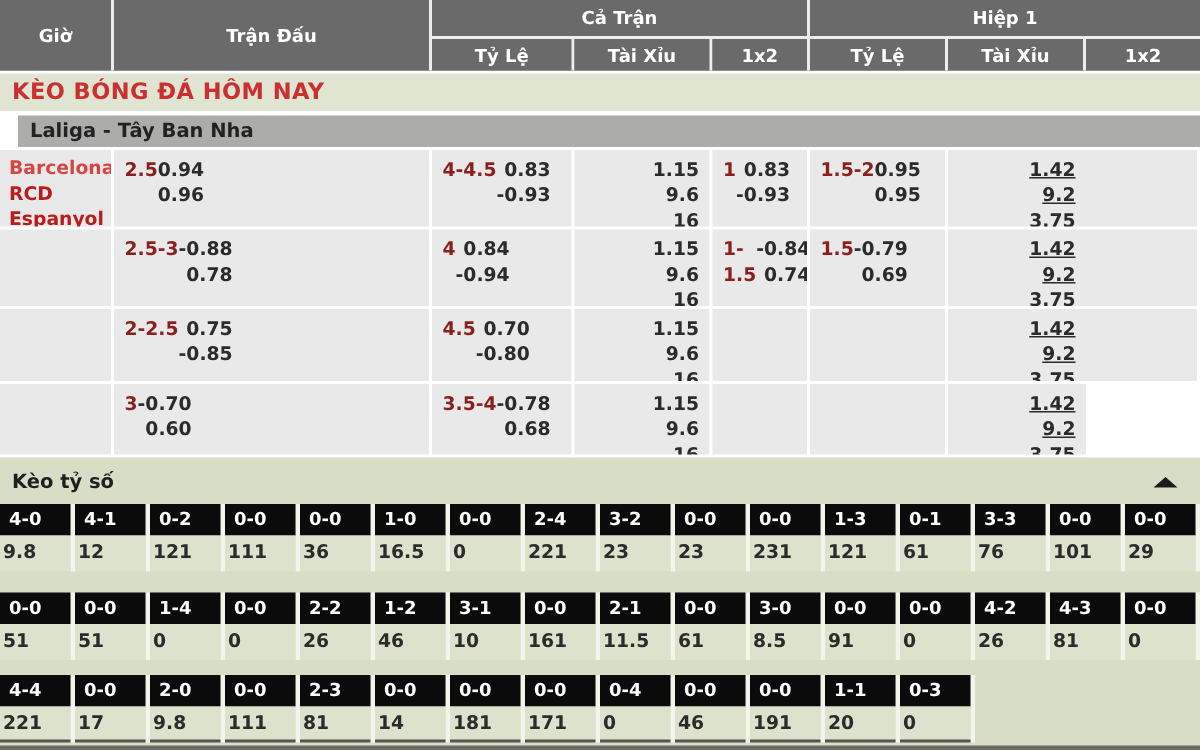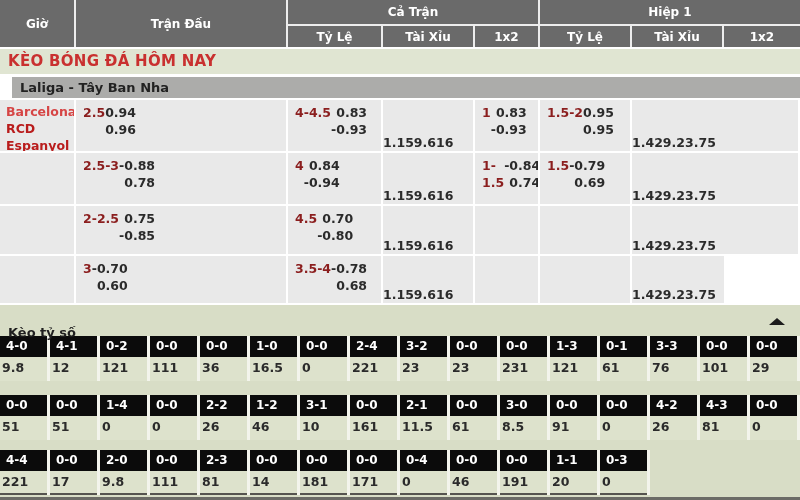--- a/index.html
+++ b/index.html
@@ -36,39 +36,39 @@
   .odds-grid{
     display:grid;
     grid-template-columns:76px 212px 95px 92px 65px 92px 92px 76px;
     grid-template-rows:53px 53px 50px 49px;
   }
   .ocell{
     background:#e9e9e9;box-sizing:border-box;
     border-right:2px solid #ffffff;border-bottom:2px solid #ffffff;
     font-size:12.5px;color:#2b2b2b;overflow:hidden;
   }
-  .ocell.lastcol{border-right:none;}
+  .ocell.lastcol{border-right:none;text-decoration:underline;}
   .time-cell{text-align:center;padding-top:4px;line-height:18px;}
   .time-cell .date{color:#1a1a1a;}
   .time-cell .kick{color:#e04848;}
   .match-cell{padding:3px 0 0 6px;line-height:17px;}
   .match-cell .home{color:#d64545;}
   .match-cell .away{color:#b91c1c;}
   .match-cell .draw{color:#8a8a8a;}
   .odds-cell{display:flex;justify-content:flex-start;padding:4px 7px 0 7px;}
   .odds-cell .line{color:#8b1e1e;line-height:17px;}
   .odds-cell .vals{display:flex;flex-direction:column;align-items:flex-end;line-height:17px;}
-  .x12-cell{display:flex;flex-direction:row;align-items:flex-end;padding:4px 7px 0 0;line-height:17px;}
+  .x12-cell{display:flex;flex-direction:column;align-items:flex-end;padding:4px 7px 0 0;line-height:17px;}
   
   .score-section{
     position:relative;background:#d8ddc6;height:195px;
     padding-top:5px;box-sizing:border-box;
   }
   .score-head{height:26px;position:relative;}
-  .score-title{padding-left:8px;font-size:13px;color:#1f1f1f;line-height:22px;display:inline-block;margin-top:12px;}
+  .score-title{padding-left:8px;font-size:13px;color:#1f1f1f;line-height:22px;display:inline-block;}
   .tri{
     position:absolute;right:15px;top:8px;width:0;height:0;cursor:pointer;
     border-left:8px solid transparent;border-right:8px solid transparent;
     border-bottom:7px solid #1c1c1c;
   }
   .score-row{display:flex;margin-bottom:14px;}
   .score-row.r2{margin-bottom:10px;}
   .score-cell{width:50px;box-sizing:border-box;border-right:3px solid #f3f4ec;}
   .sc-head{
     height:21px;background:#0b0b0b;color:#ffffff;font-size:12px;

